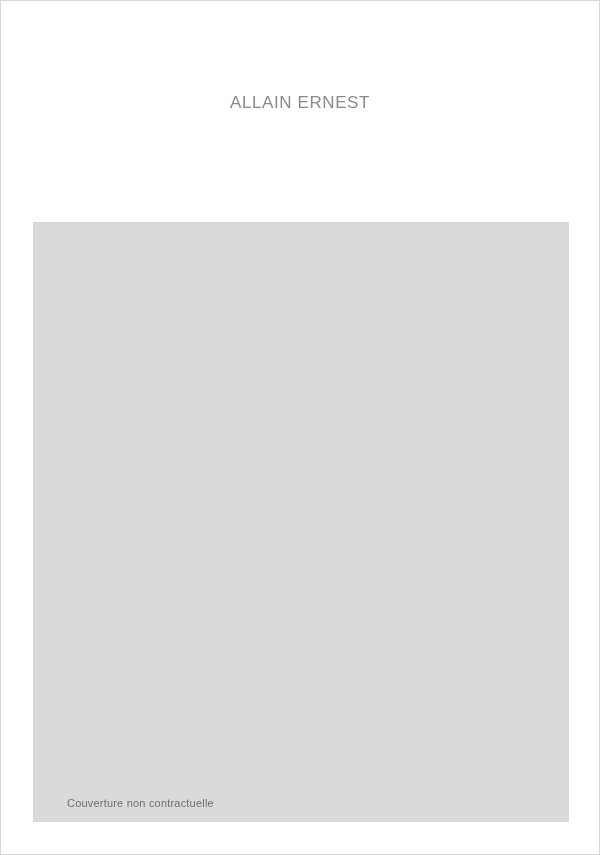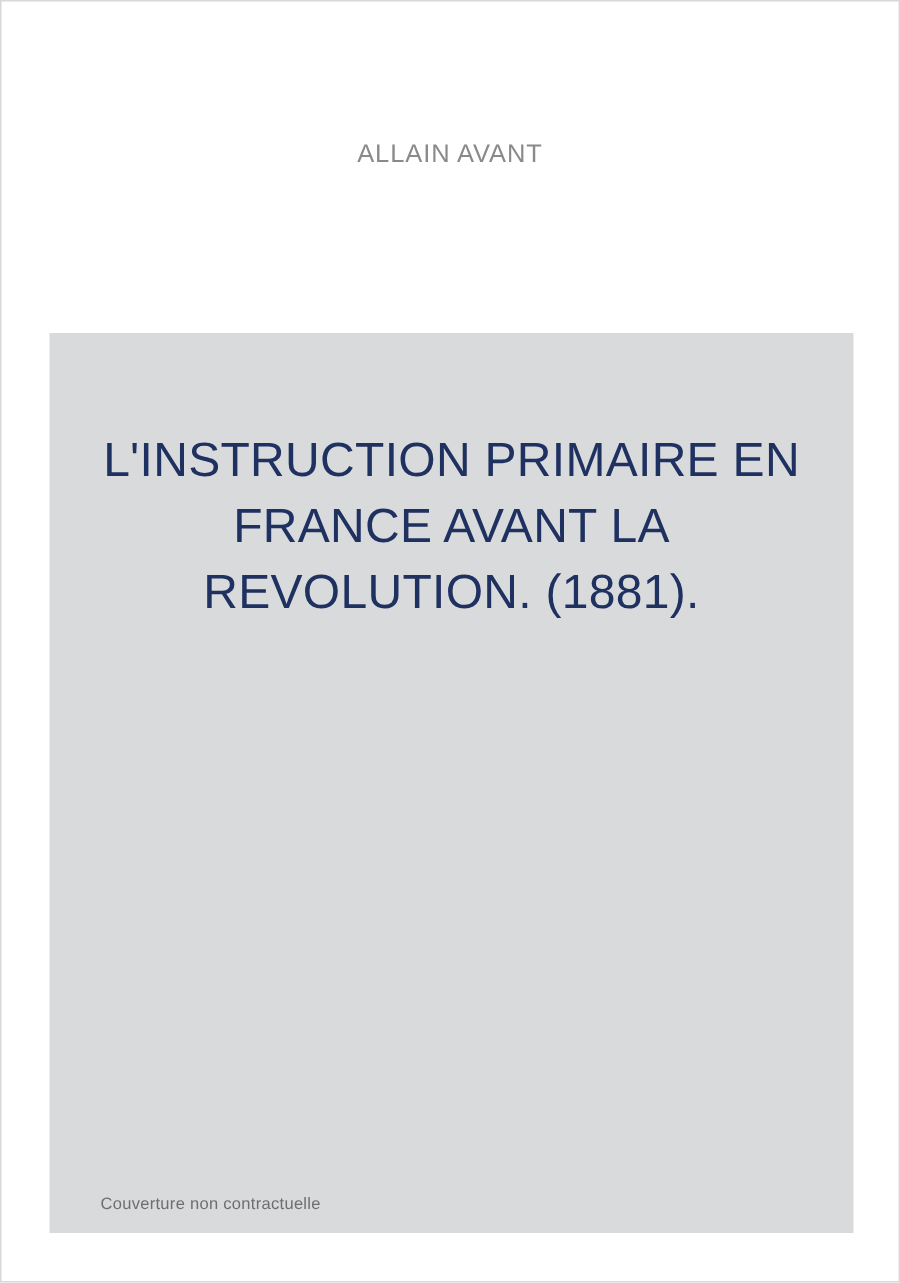--- a/index.html
+++ b/index.html
@@ -64,23 +64,22 @@
     letter-spacing: 0.2px;
     font-family: "Liberation Sans", sans-serif;
     margin-left: 20px;
   }
 </style>
 </head>
 <body>
 
 <div class="page">
 
-  <div class="author">ALLAIN AVANT</div>
+  <div class="author">ALLAIN ERNEST</div>
 
   <div class="cover-panel">
 
-    <div class="title">L'INSTRUCTION PRIMAIRE EN FRANCE AVANT LA REVOLUTION. (1881).</div>
 
     <div class="disclaimer">Couverture non contractuelle</div>
 
   </div>
 
 </div>
 
 </body></html>

